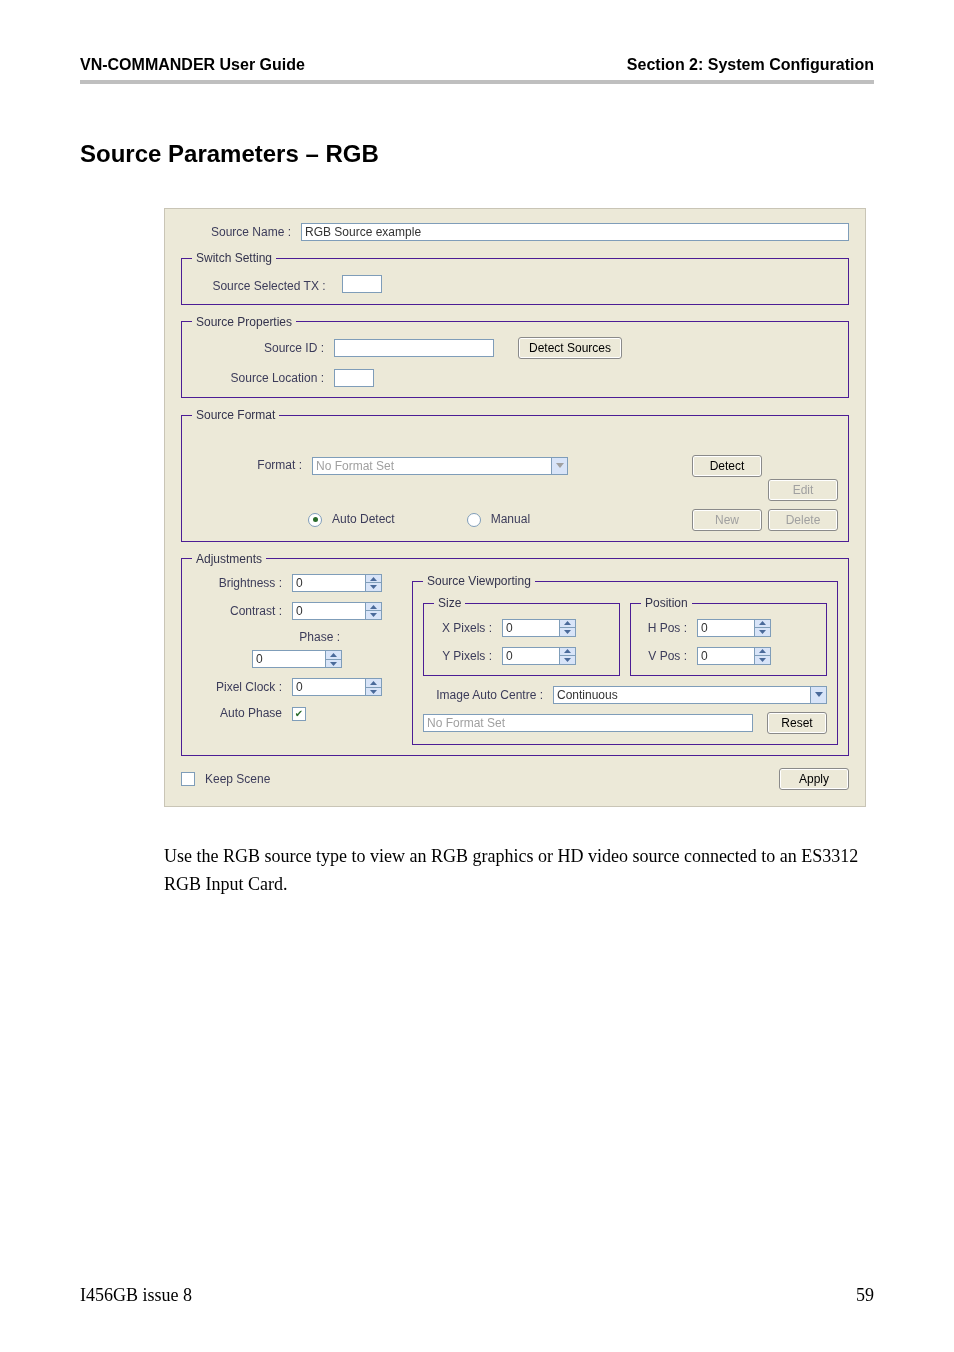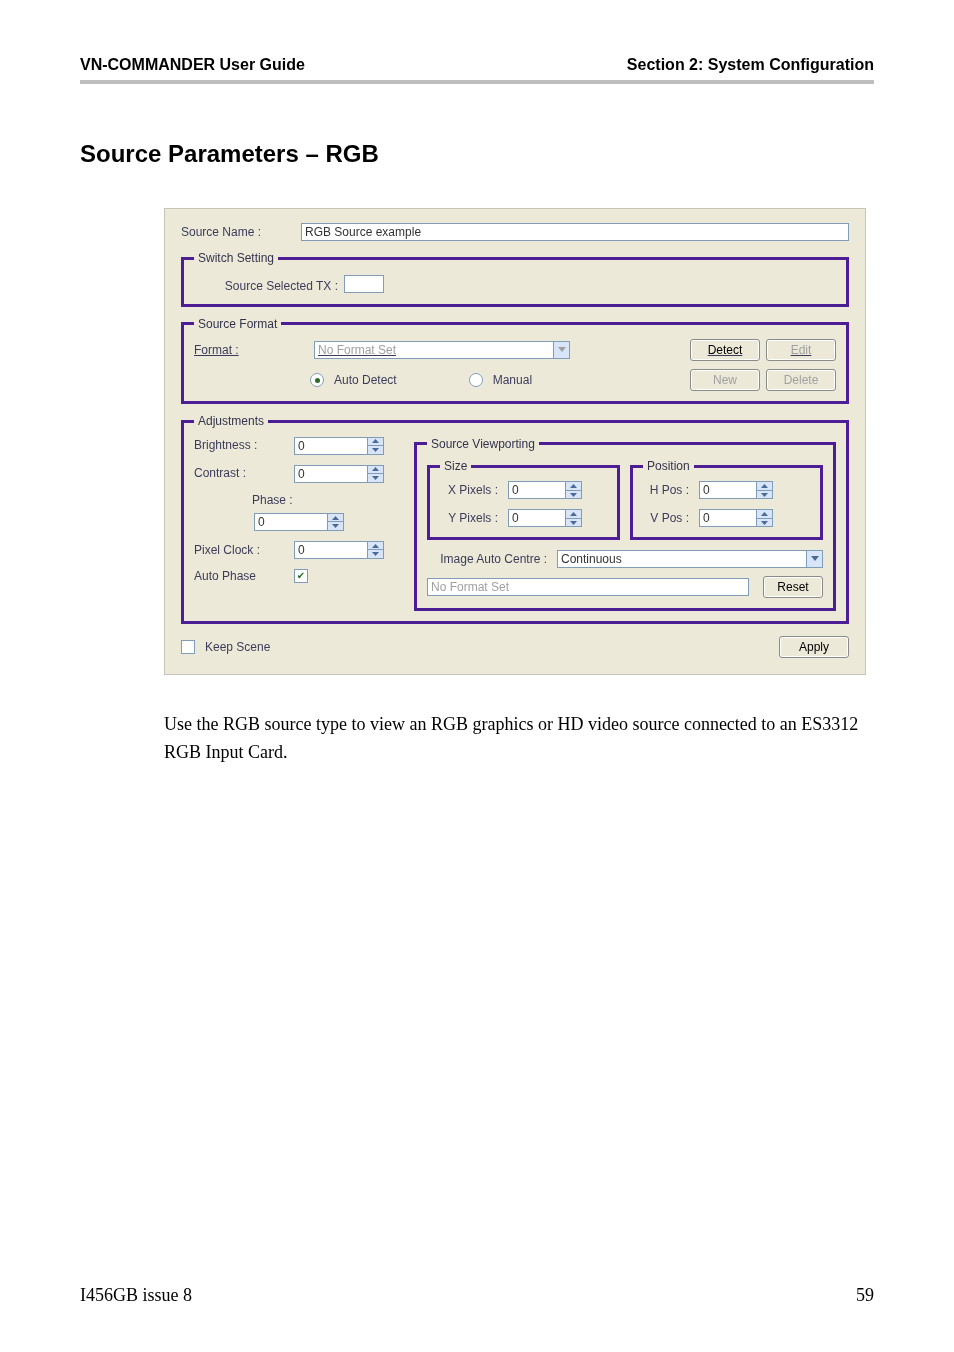--- a/index.html
+++ b/index.html
@@ -57,35 +57,35 @@
     height: 18px;
     padding: 1px 3px;
     font-size: 12px;
     box-sizing: border-box;
     color: #333;
   }
   .txt.disabled {
     color: #a0a0a0;
   }
   fieldset {
-    border: 3px solid #4c1d95;
+    border: 1px solid #4c1d95;
     margin: 10px 0 0 0;
     padding: 8px 10px 10px 10px;
   }
   fieldset.inner-fs {
     margin: 0;
   }
   legend {
     padding: 0 4px;
     color: #33334d;
     font-size: 12px;
   }
   .col-label {
     width: 110px;
-    text-align: left;
+    text-align: right;
     display: inline-block;
     padding-right: 4px;
   }
   .col-label-sm {
     width: 58px;
     text-align: right;
     display: inline-block;
     padding-right: 4px;
   }
   .btn {
@@ -184,41 +184,53 @@
     <div class="dialog">
 
       <div class="row" style="margin-bottom:4px;">
         <span class="col-label">Source Name :</span>
         <input class="txt" style="flex: 1 1 0%;" value="RGB Source example">
       </div>
 
       <fieldset>
         <legend>Switch Setting</legend>
         <div class="row">
-          <span style="width:134px; text-align:right; padding-left:10px;margin-top:6px;">Source Selected TX :</span>
+          <span style="width:134px; text-align:center; padding-left:10px;margin-top:6px;">Source Selected TX :</span>
           <input class="txt" style="width: 40px;" value="">
         </div>
       </fieldset>
 
+      <fieldset>
+        <legend>Source Properties</legend>
+        <div class="row" style="margin-bottom:10px;">
+          <span class="col-label" style="width:132px;">Source ID :</span>
+          <input class="txt" style="width: 160px;" value="">
+          <button class="btn" style="margin-left:18px; min-width:100px;">Detect Sources</button>
+        </div>
+        <div class="row">
+          <span class="col-label" style="width:132px;">Source Location :</span>
+          <input class="txt" style="width: 40px;" value="">
+        </div>
+      </fieldset>
 
       <fieldset>
         <legend>Source Format</legend>
-        <div class="row" style="margin-bottom:8px;text-decoration:underline;">
+        <div class="row" style="margin-bottom:8px;">
           <span class="col-label" style="width:110px;">Format :</span>
           <span class="dropdown">
             <input class="txt disabled" style="width: 240px;" readonly="" value="No Format Set">
             <span class="dd-btn">
               <svg width="8" height="6">
                   <path d="M0 0 L8 0 L4 5 Z" fill="#a0a0a0"></path>
                 </svg>
             </span>
           </span>
           <span style="flex:1;"></span>
           <button class="btn" style="min-width:70px;">Detect</button>
-          <button class="btn disabled" style="min-width:70px;">Edit</button>
+          <button class="btn disabled" style="min-width:70px;margin-top:48px;">Edit</button>
         </div>
         <div class="row">
           <span style="width:110px;"></span>
           <span class="row">
             <span class="radio-dot">
                 <span class="dot"></span>
               </span>
             <span>Auto Detect</span>
           </span>
           <span style="width:60px;"></span>

